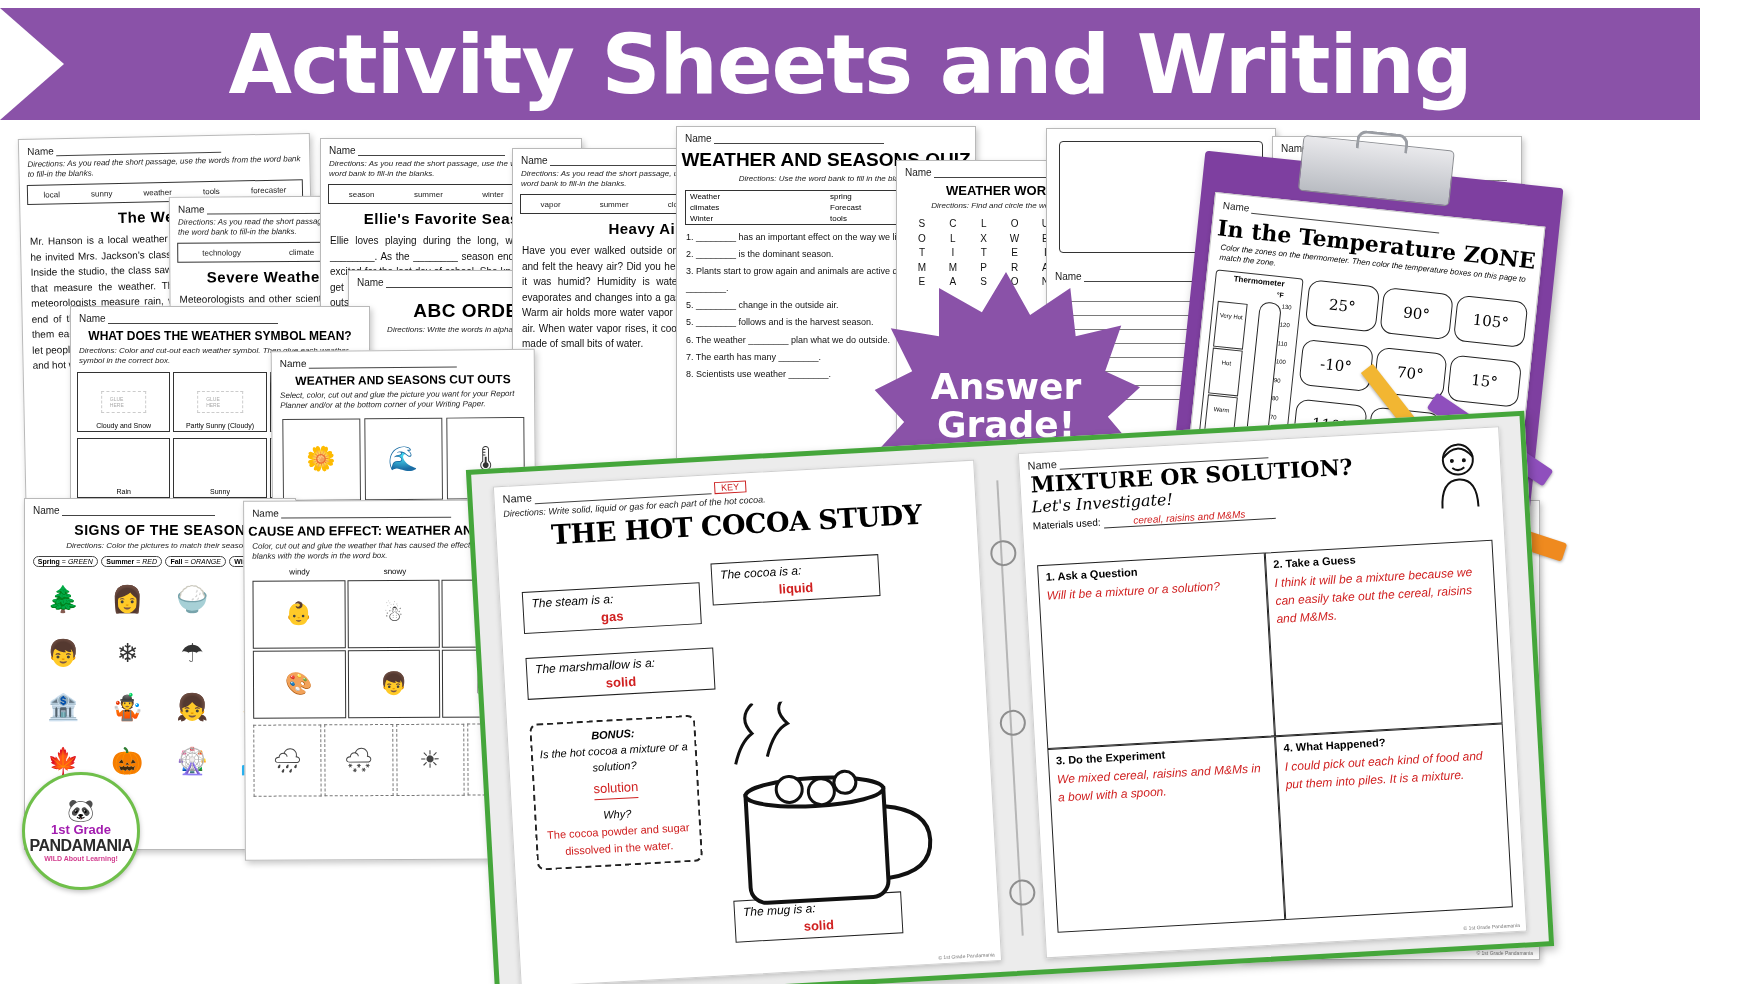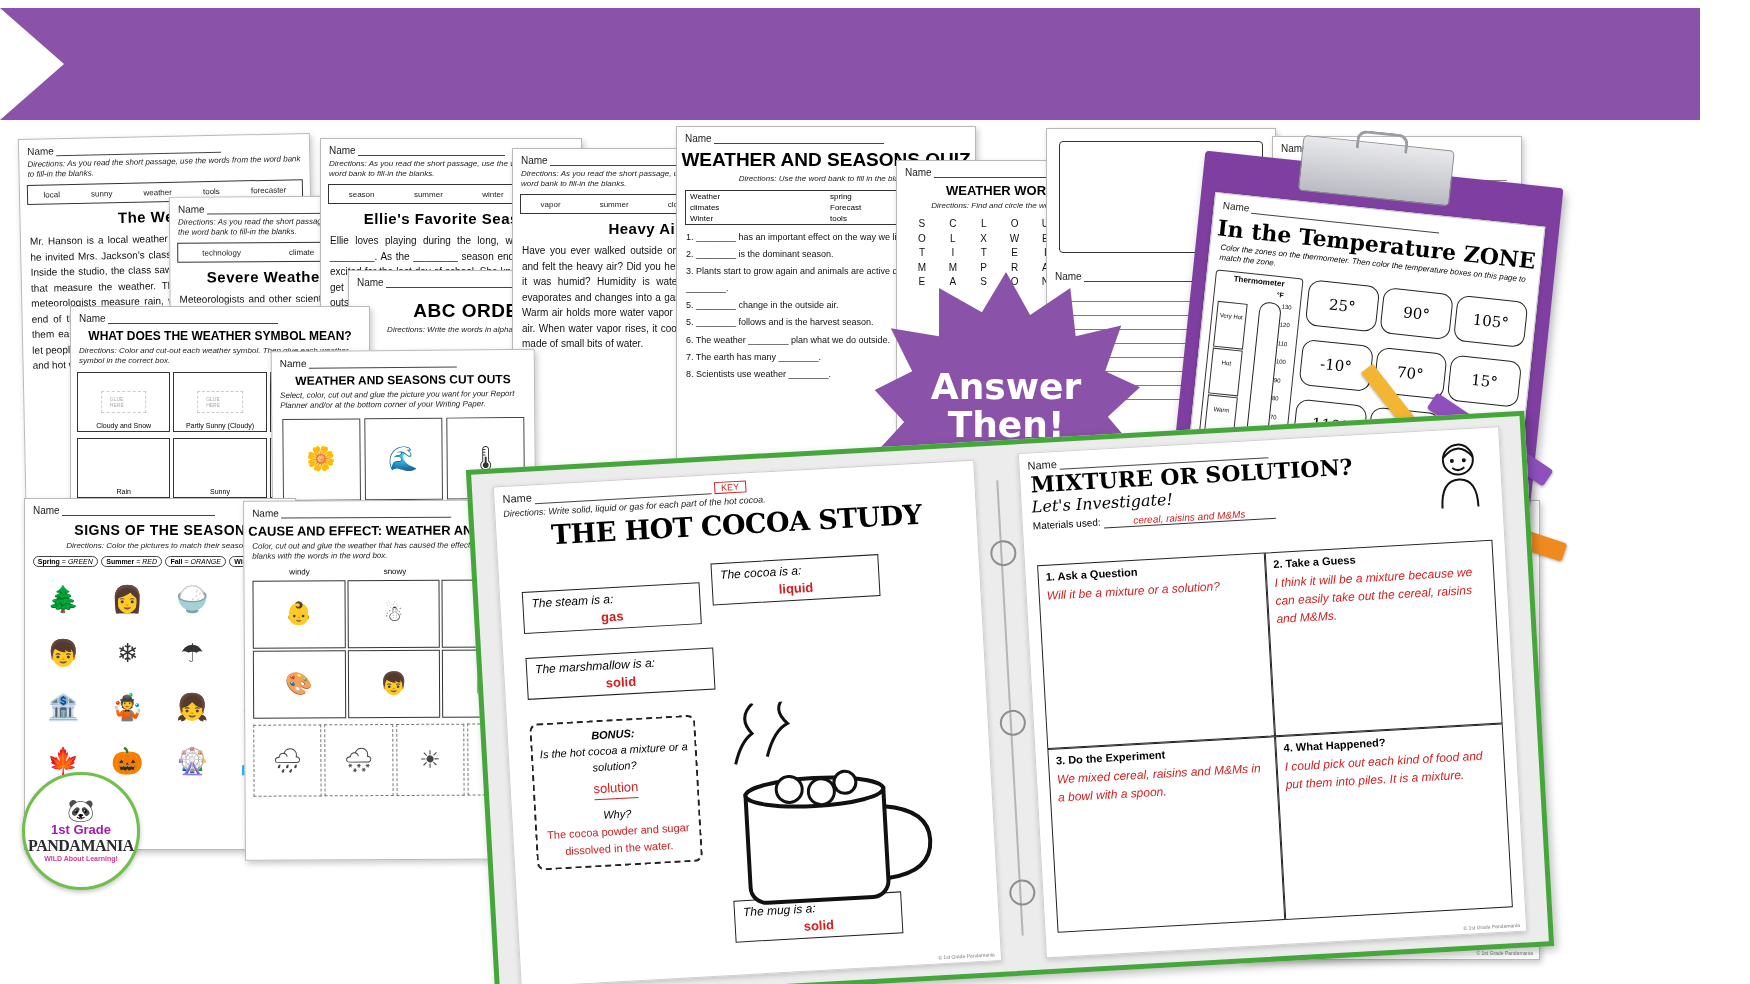--- a/index.html
+++ b/index.html
@@ -124,31 +124,32 @@
   
   .crayon{position:absolute;height:19px;border-radius:3px;box-shadow:1px 1px 3px rgba(0,0,0,.3);}
   .crayon:before{content:"";position:absolute;right:-13px;top:0;border-top:9.5px solid transparent;border-bottom:9.5px solid transparent;border-left:14px solid inherit;}
   .pencil{position:absolute;height:15px;background:#f2b632;box-shadow:1px 1px 3px rgba(0,0,0,.3);}
   .pencil .tip{position:absolute;right:-17px;top:0;width:0;height:0;border-top:7.5px solid transparent;border-bottom:7.5px solid transparent;border-left:18px solid #e8cfa0;}
   .pencil .lead{position:absolute;right:-17px;top:4.5px;width:0;height:0;border-top:3px solid transparent;border-bottom:3px solid transparent;border-left:7px solid #333;}
 
   
   #logo{position:absolute;left:22px;top:772px;width:112px;height:112px;border-radius:50%;background:#fff;border:3px solid #6fbf4a;display:flex;flex-direction:column;align-items:center;justify-content:center;text-align:center;box-shadow:0 2px 5px rgba(0,0,0,.25);}
   #logo .l1{font-size:13px;font-weight:bold;color:#a21caf;}
-  #logo .l2{font-size:16px;font-weight:bold;color:#2b2b2b;letter-spacing:-.5px;font-family:Liberation Serif, serif;}
+  #logo .l2{font-size:16px;font-weight:bold;color:#2b2b2b;letter-spacing:-.5px;}
   #logo .l3{font-size:7px;color:#d23c8e;font-weight:bold;}
   #logo .panda{font-size:22px;line-height:1;}
 </style>
 </head>
 <body>
 
 <div class="stage">
 
   <div class="banner"></div>
   <div class="banner-arrow"></div>
+  <div class="banner-title">Activity Sheets and Writing</div>
 
   <div class="sheet" id="s-weather">
     <div class="nm"><span>Name</span> <span class="line"></span></div>
     <div class="dirs">Directions: As you read the short passage, use the words from the word bank to fill-in the blanks.</div>
     <div class="bankbox">
       <span>local</span>
       <span>sunny</span>
       <span>weather</span>
       <span>tools</span>
       <span>forecaster</span>
@@ -524,21 +525,21 @@
   <div class="crayon" style="left:1420px;top:430px;width:140px;background:#8f4fbd;transform:rotate(34deg);"></div>
   <div class="crayon" style="left:1418px;top:520px;width:150px;background:#ef8a1f;transform:rotate(18deg);"></div>
   <div class="crayon" style="left:1382px;top:540px;width:140px;background:#5cbf4a;transform:rotate(44deg);"></div>
   <div class="crayon" style="left:1362px;top:562px;width:150px;background:#f5d32a;transform:rotate(58deg);"></div>
   <div class="crayon" style="left:1390px;top:572px;width:140px;background:#e0452b;transform:rotate(36deg);"></div>
 
   <div id="burst">
     <div class="burst-star"></div>
     <div class="burst-txt">
       <span>Answer</span>
-      <span>Then!</span>
+      <span>Grade!</span>
     </div>
   </div>
 
   <div id="binder">
     <div class="binder-bg"></div>
     <div class="binder-rings">
       <div class="ring" style="top:60px;"></div>
       <div class="ring" style="top:230px;"></div>
       <div class="ring" style="top:400px;"></div>
     </div>

